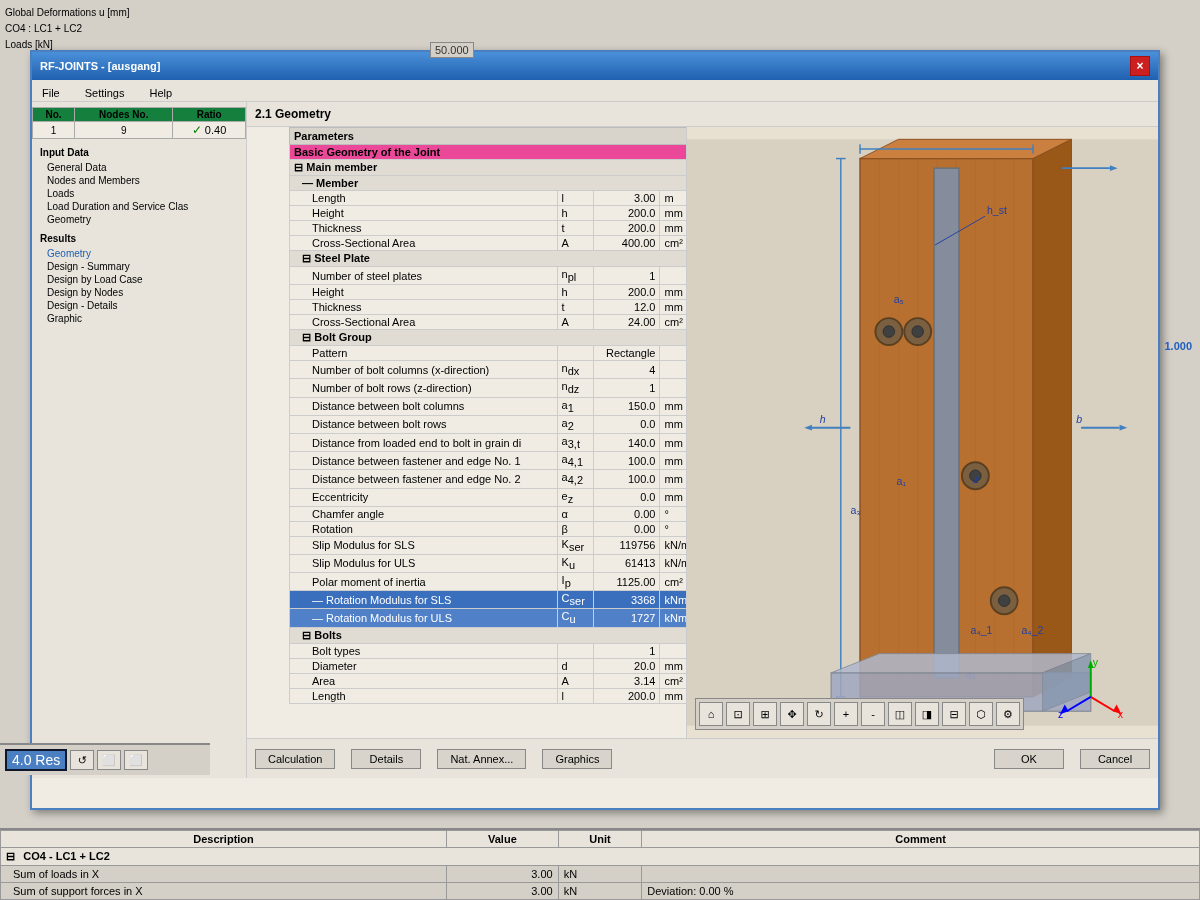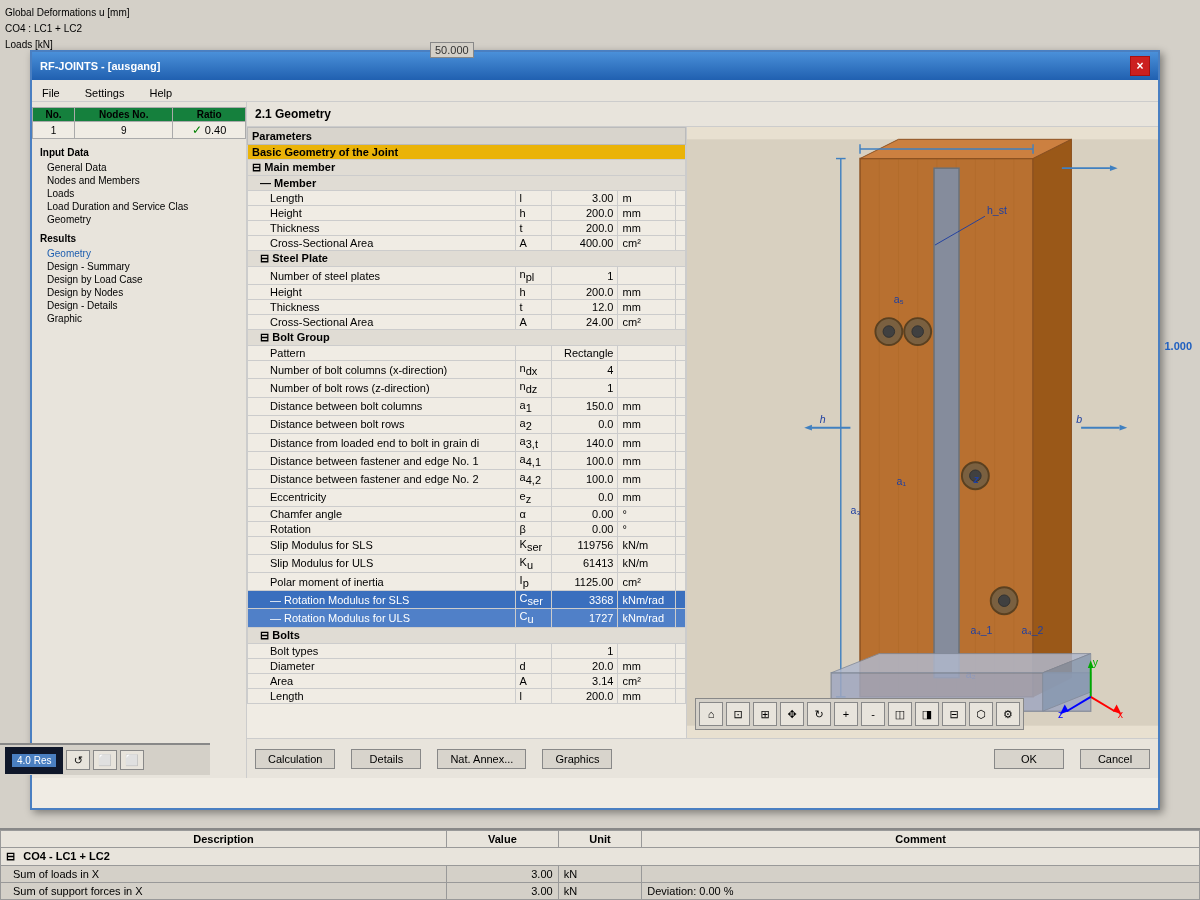--- a/index.html
+++ b/index.html
@@ -41,24 +41,24 @@
     
     .dialog-main { flex: 1; display: flex; flex-direction: column; overflow: hidden; }
     .dialog-section-title { padding: 5px 8px; font-weight: bold; font-size: 12px; border-bottom: 1px solid #ccc; background: #e8e4dc; }
 
     
     .dialog-split { display: flex; flex: 1; overflow: hidden; }
     .data-table-area { width: 440px; overflow-y: auto; overflow-x: hidden; border-right: 1px solid #ccc; }
     .vis-area { flex: 1; background: #e8e0d0; position: relative; overflow: hidden; }
 
     
-    .param-table { width: 100%; border-collapse: collapse; font-size: 10px; }
+    .param-table { width: 100%; border-collapse: collapse; font-size: 10px; margin-left: 42px; }
     .param-table th { background: #d8d4cc; border: 1px solid #bbb; padding: 2px 4px; text-align: center; font-weight: bold; }
     .param-table td { border: 1px solid #ccc; padding: 1px 4px; }
-    .param-table .group-header td { background: #eab308; font-weight: bold; }
+    .param-table .group-header td { background: #ec4899; font-weight: bold; }
     .param-table .subgroup-header td { background: #e0dcd4; font-weight: bold; }
     .val-right { text-align: right; }
     .indent1 { padding-left: 12px !important; }
     .indent2 { padding-left: 22px !important; }
 
     
     .dialog-toolbar { height: 40px; background: #e8e4dc; border-top: 1px solid #ccc; display: flex; align-items: center; padding: 0 8px; gap: 16px; }
     .dlg-btn { padding: 3px 12px; background: #d8d4cc; border: 1px solid #888; cursor: pointer; font-size: 11px; min-width: 70px; text-align: center; }
     .dlg-btn-right { margin-left: auto; }
     .vis-toolbar { position: absolute; bottom: 8px; left: 8px; display: flex; gap: 3px; background: #d4d0c8; padding: 3px; border: 1px solid #888; }
@@ -484,21 +484,21 @@
         <button class="dlg-btn">Nat. Annex...</button>
         <button class="dlg-btn">Graphics</button>
         <button class="dlg-btn dlg-btn-right" style="margin-left:auto;">OK</button>
         <button class="dlg-btn">Cancel</button>
       </div>
     </div>
   </div>
 </div>
 
 <div style="position:absolute; bottom:125px; left:0; width:210px; height:32px; background:#d4d0c8; border-top:2px solid #888; display:flex; align-items:center; padding:0 5px; gap:3px; z-index:10;">
-  <div style="background:#4a7fc1; color:white; padding:1px 5px; font-size:10px; border:7px solid #0f172a;">4.0 Res</div>
+  <div style="background:#4a7fc1; color:white; padding:1px 5px; font-size:14px; border:2px solid #0f172a;">4.0 Res</div>
   <div style="width:24px; height:20px; background:#e8e4dc; border:1px solid #888; text-align:center; line-height:18px; cursor:pointer; font-size:11px;">↺</div>
   <div style="width:24px; height:20px; background:#e8e4dc; border:1px solid #888; text-align:center; line-height:18px; cursor:pointer; font-size:11px;">⬜</div>
   <div style="width:24px; height:20px; background:#e8e4dc; border:1px solid #888; text-align:center; line-height:18px; cursor:pointer; font-size:11px;">⬜</div>
 </div>
 
 <div style="position:absolute; bottom:0; left:0; width:1200px; background:#d4d0c8; border-top:2px solid #888; z-index:10;">
   <table class="bottom-table">
     <thead>
       <tr>
         <th style="width:320px;margin-left:32px;">Description</th>

